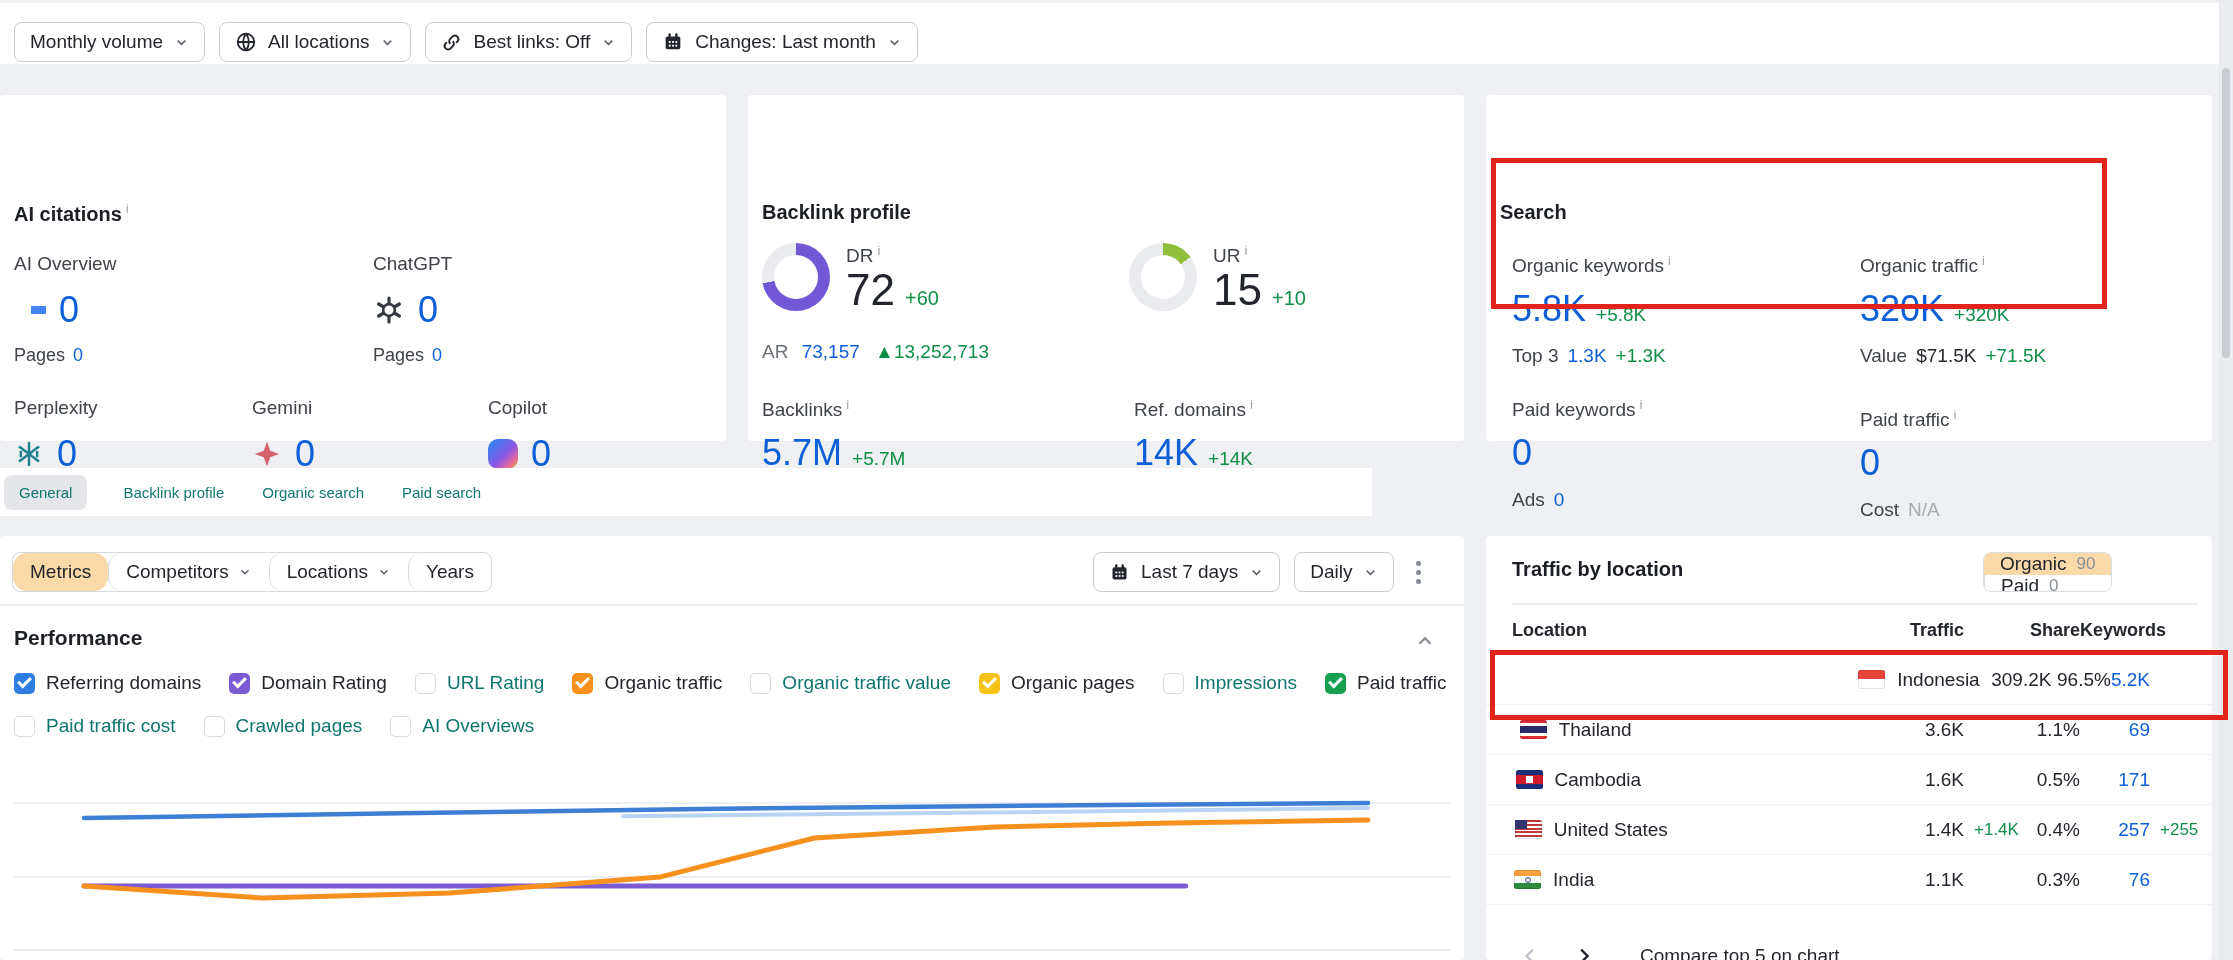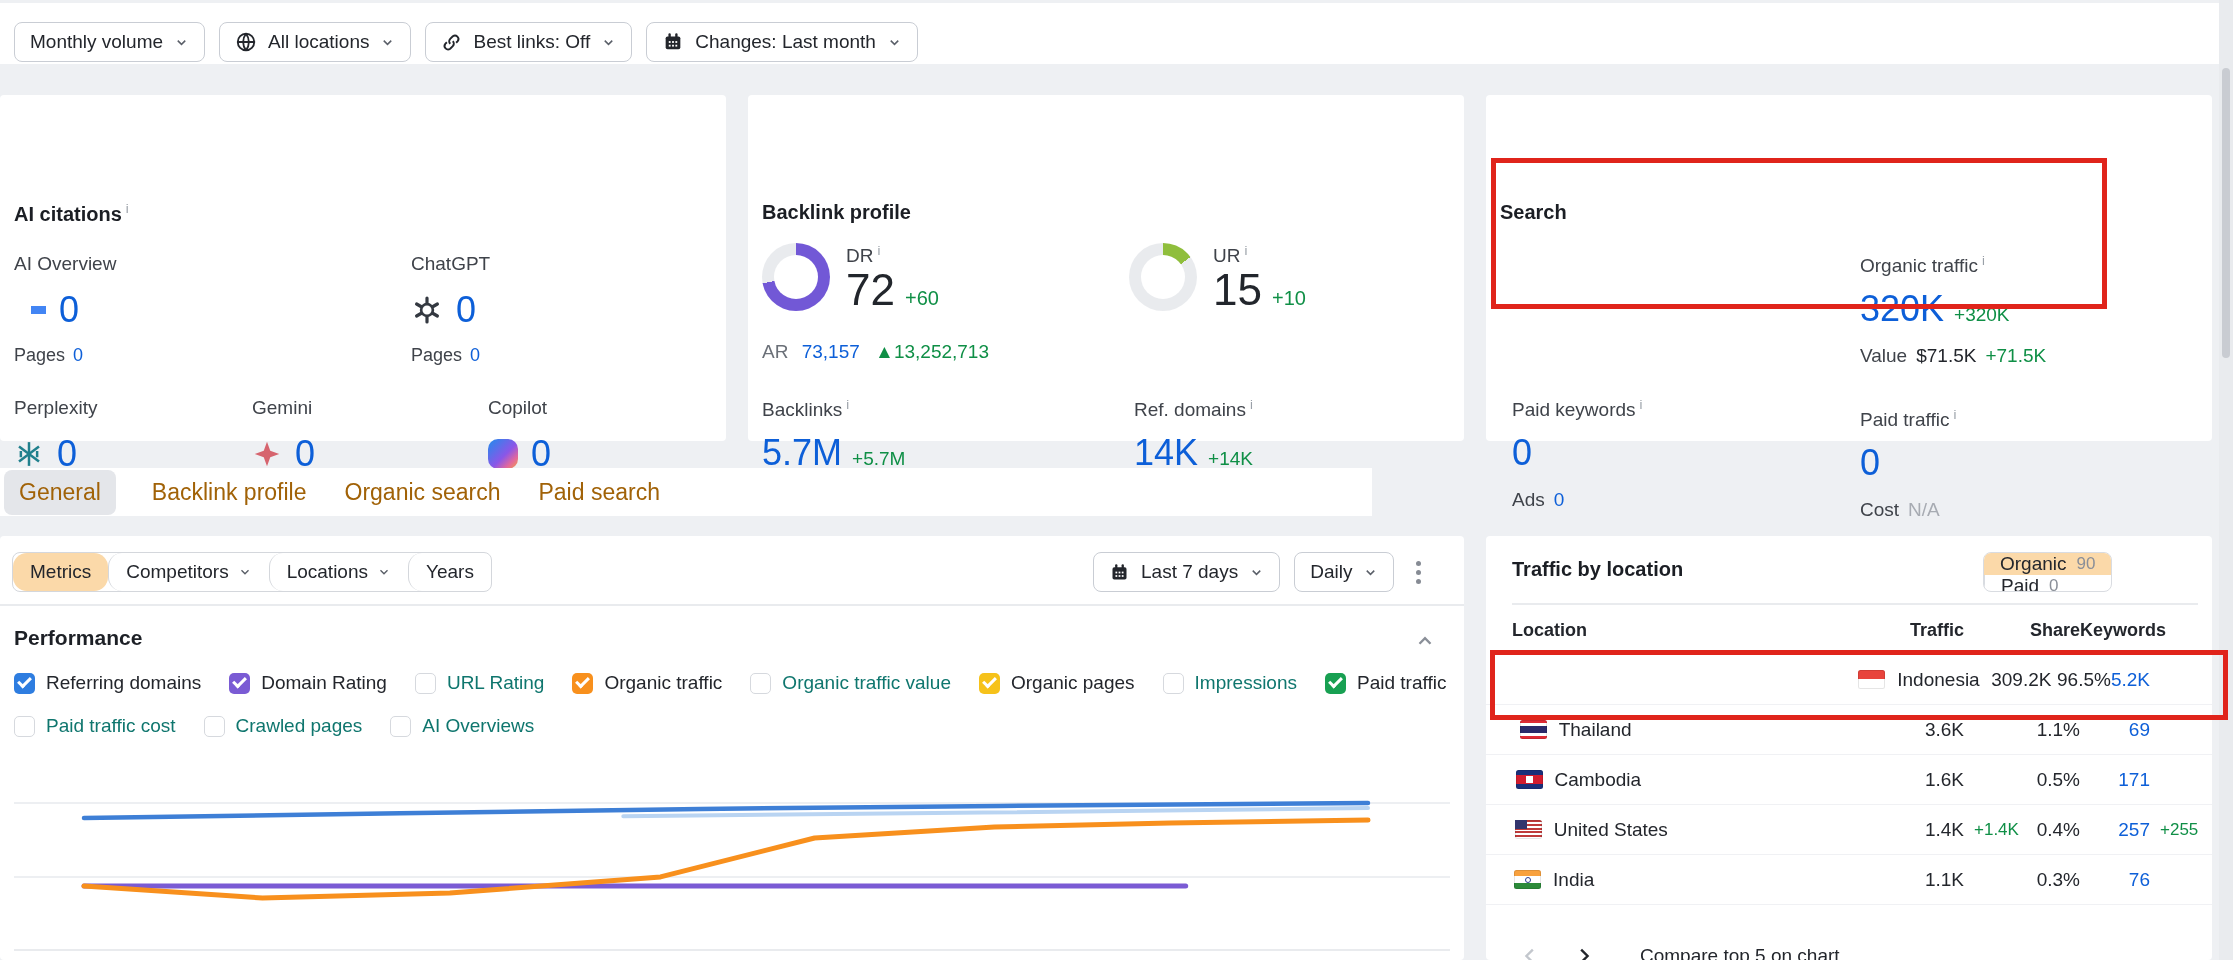--- a/index.html
+++ b/index.html
@@ -23,21 +23,21 @@
   .gdelta{color:#0f8f46;font-size:19px;}
   .muted{color:#a7abb2;}
 
   
   .ai-item{position:absolute;width:235px;}
   .ai-item .val{display:flex;align-items:center;gap:13px;margin-top:13px;height:44px;}
   .ai-item .num{font-size:36px;color:#0d5fd8;}
   .ai-item .pages{margin-top:13px;font-size:18px;color:#3f434a;}
   .ai-item .pages .link{margin-left:8px;}
   .r1{top:158px;} .r2{top:302px;}
-  .c1{left:14px;} .cgpt{left:373px;margin-left:38px;} .c2{left:252px;} .c3{left:488px;}
+  .c1{left:14px;} .cgpt{left:373px;} .c2{left:252px;} .c3{left:488px;}
 
   .gwrap{position:relative;width:32px;height:32px;flex:none;}
   .gring{width:32px;height:32px;border-radius:50%;position:relative;
          background:conic-gradient(from 315deg,#4285f4 0 25%,#34a853 0 50%,#fbbc05 0 75%,#ea4335 0);}
   .gring::after{content:"";position:absolute;inset:7px;background:#fff;border-radius:50%;}
   .gbar{position:absolute;right:0;top:12px;width:15px;height:8px;background:#4285f4;}
   .copilot{width:30px;height:30px;border-radius:10px;flex:none;
            background:linear-gradient(135deg,#1f8ced,#8a57e8 55%,#e2679d 78%,#f3a13f);}
 
   
@@ -61,21 +61,21 @@
   .s-block{position:absolute;width:300px;}
   .s-block .mid{margin-top:11px;}
   .s-block .sub{margin-top:15px;font-size:19px;color:#3f434a;}
   .s-block .sub .sv{margin-left:9px;}
   .s-block .sub .gdelta{margin-left:9px;}
   .sc1{left:26px;} .sc2{left:374px;}
 
   
   .tabband{position:absolute;left:0;top:468px;width:1372px;height:48px;background:#fff;
            display:flex;align-items:center;gap:34px;padding-left:4px;box-sizing:border-box;}
-  .tab{font-size:23px;color:#a16207;padding:9px 2px;cursor:pointer;white-space:nowrap;}
+  .tab{font-size:15px;color:#0f766e;padding:9px 2px;cursor:pointer;white-space:nowrap;}
   .tab.active{background:#e4e6ea;border-radius:8px;padding:9px 15px;}
 
   
   .main{left:0;top:536px;width:1464px;height:424px;}
   .seg{position:absolute;left:12px;top:16px;height:38px;display:flex;align-items:stretch;
        border:1.5px solid #d4d7dc;border-radius:8px;background:#fff;overflow:hidden;}
   .seg-item{display:flex;align-items:center;gap:9px;padding:0 17px;font-size:19px;
             border-left:1.5px solid #d4d7dc;cursor:pointer;white-space:nowrap;border-radius:14px;}
   .seg-item:first-child{border-left:none;}
   .seg-item.active{background:#fbd9a9;}
@@ -291,20 +291,25 @@
     <div class="stat-block" style="left:386px;top:302px;">
       <div class="lblrow"><span>Ref. domains</span><sup class="info">i</sup></div>
       <div class="mid"><span>14K</span><span class="gdelta">+14K</span></div>
       <div class="alltime"><span>All time</span><span class="av">15K</span></div>
     </div>
   </div>
 
   <div class="card" style="left:1486px;top:95px;width:726px;height:346px;">
     <div class="card-title">Search</div>
 
+    <div class="s-block sc1" style="top:158px;">
+      <div class="lblrow"><span>Organic keywords</span><sup class="info">i</sup></div>
+      <div class="mid"><span>5.8K</span><span class="gdelta">+5.8K</span></div>
+      <div class="sub"><span>Top 3</span><span class="sv link">1.3K</span><span class="gdelta">+1.3K</span></div>
+    </div>
 
     <div class="s-block sc2" style="top:158px;">
       <div class="lblrow"><span>Organic traffic</span><sup class="info">i</sup></div>
       <div class="mid"><span>320K</span><span class="gdelta">+320K</span></div>
       <div class="sub"><span>Value</span><span class="sv" style="color:#23262c;">$71.5K</span><span class="gdelta">+71.5K</span></div>
     </div>
 
     <div class="s-block sc1" style="top:302px;">
       <div class="lblrow"><span>Paid keywords</span><sup class="info">i</sup></div>
       <div class="mid">0</div>

